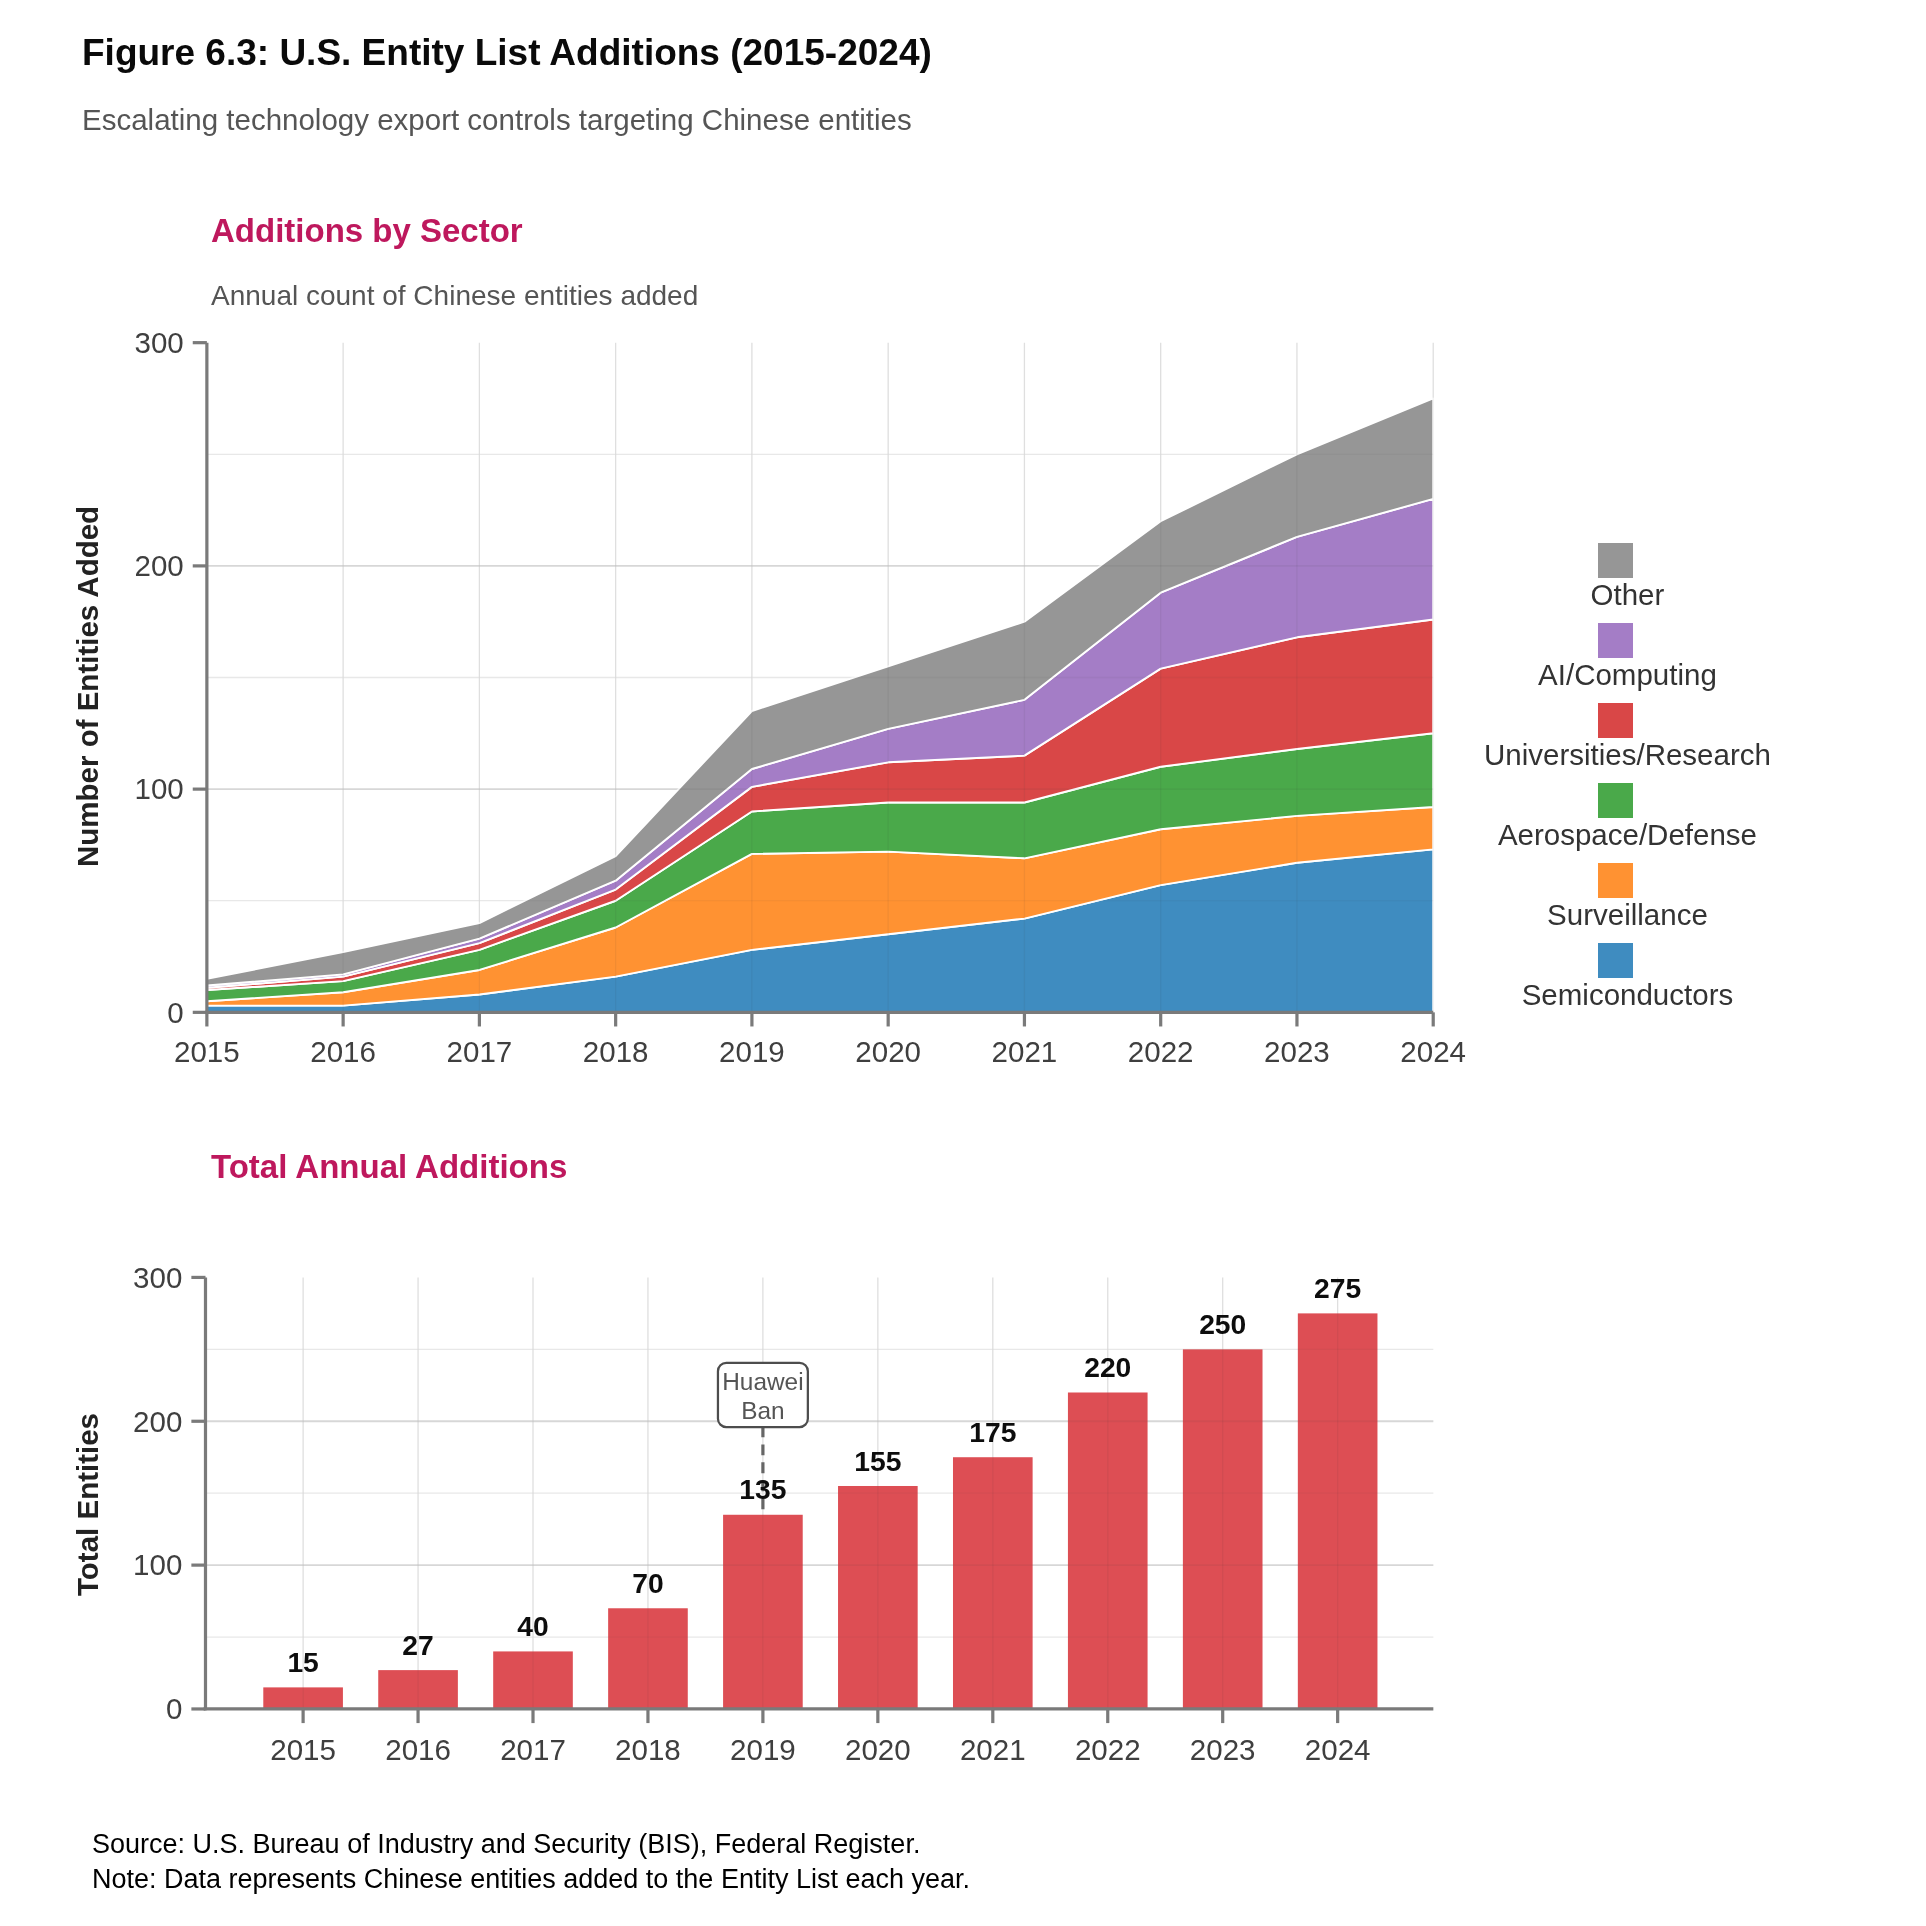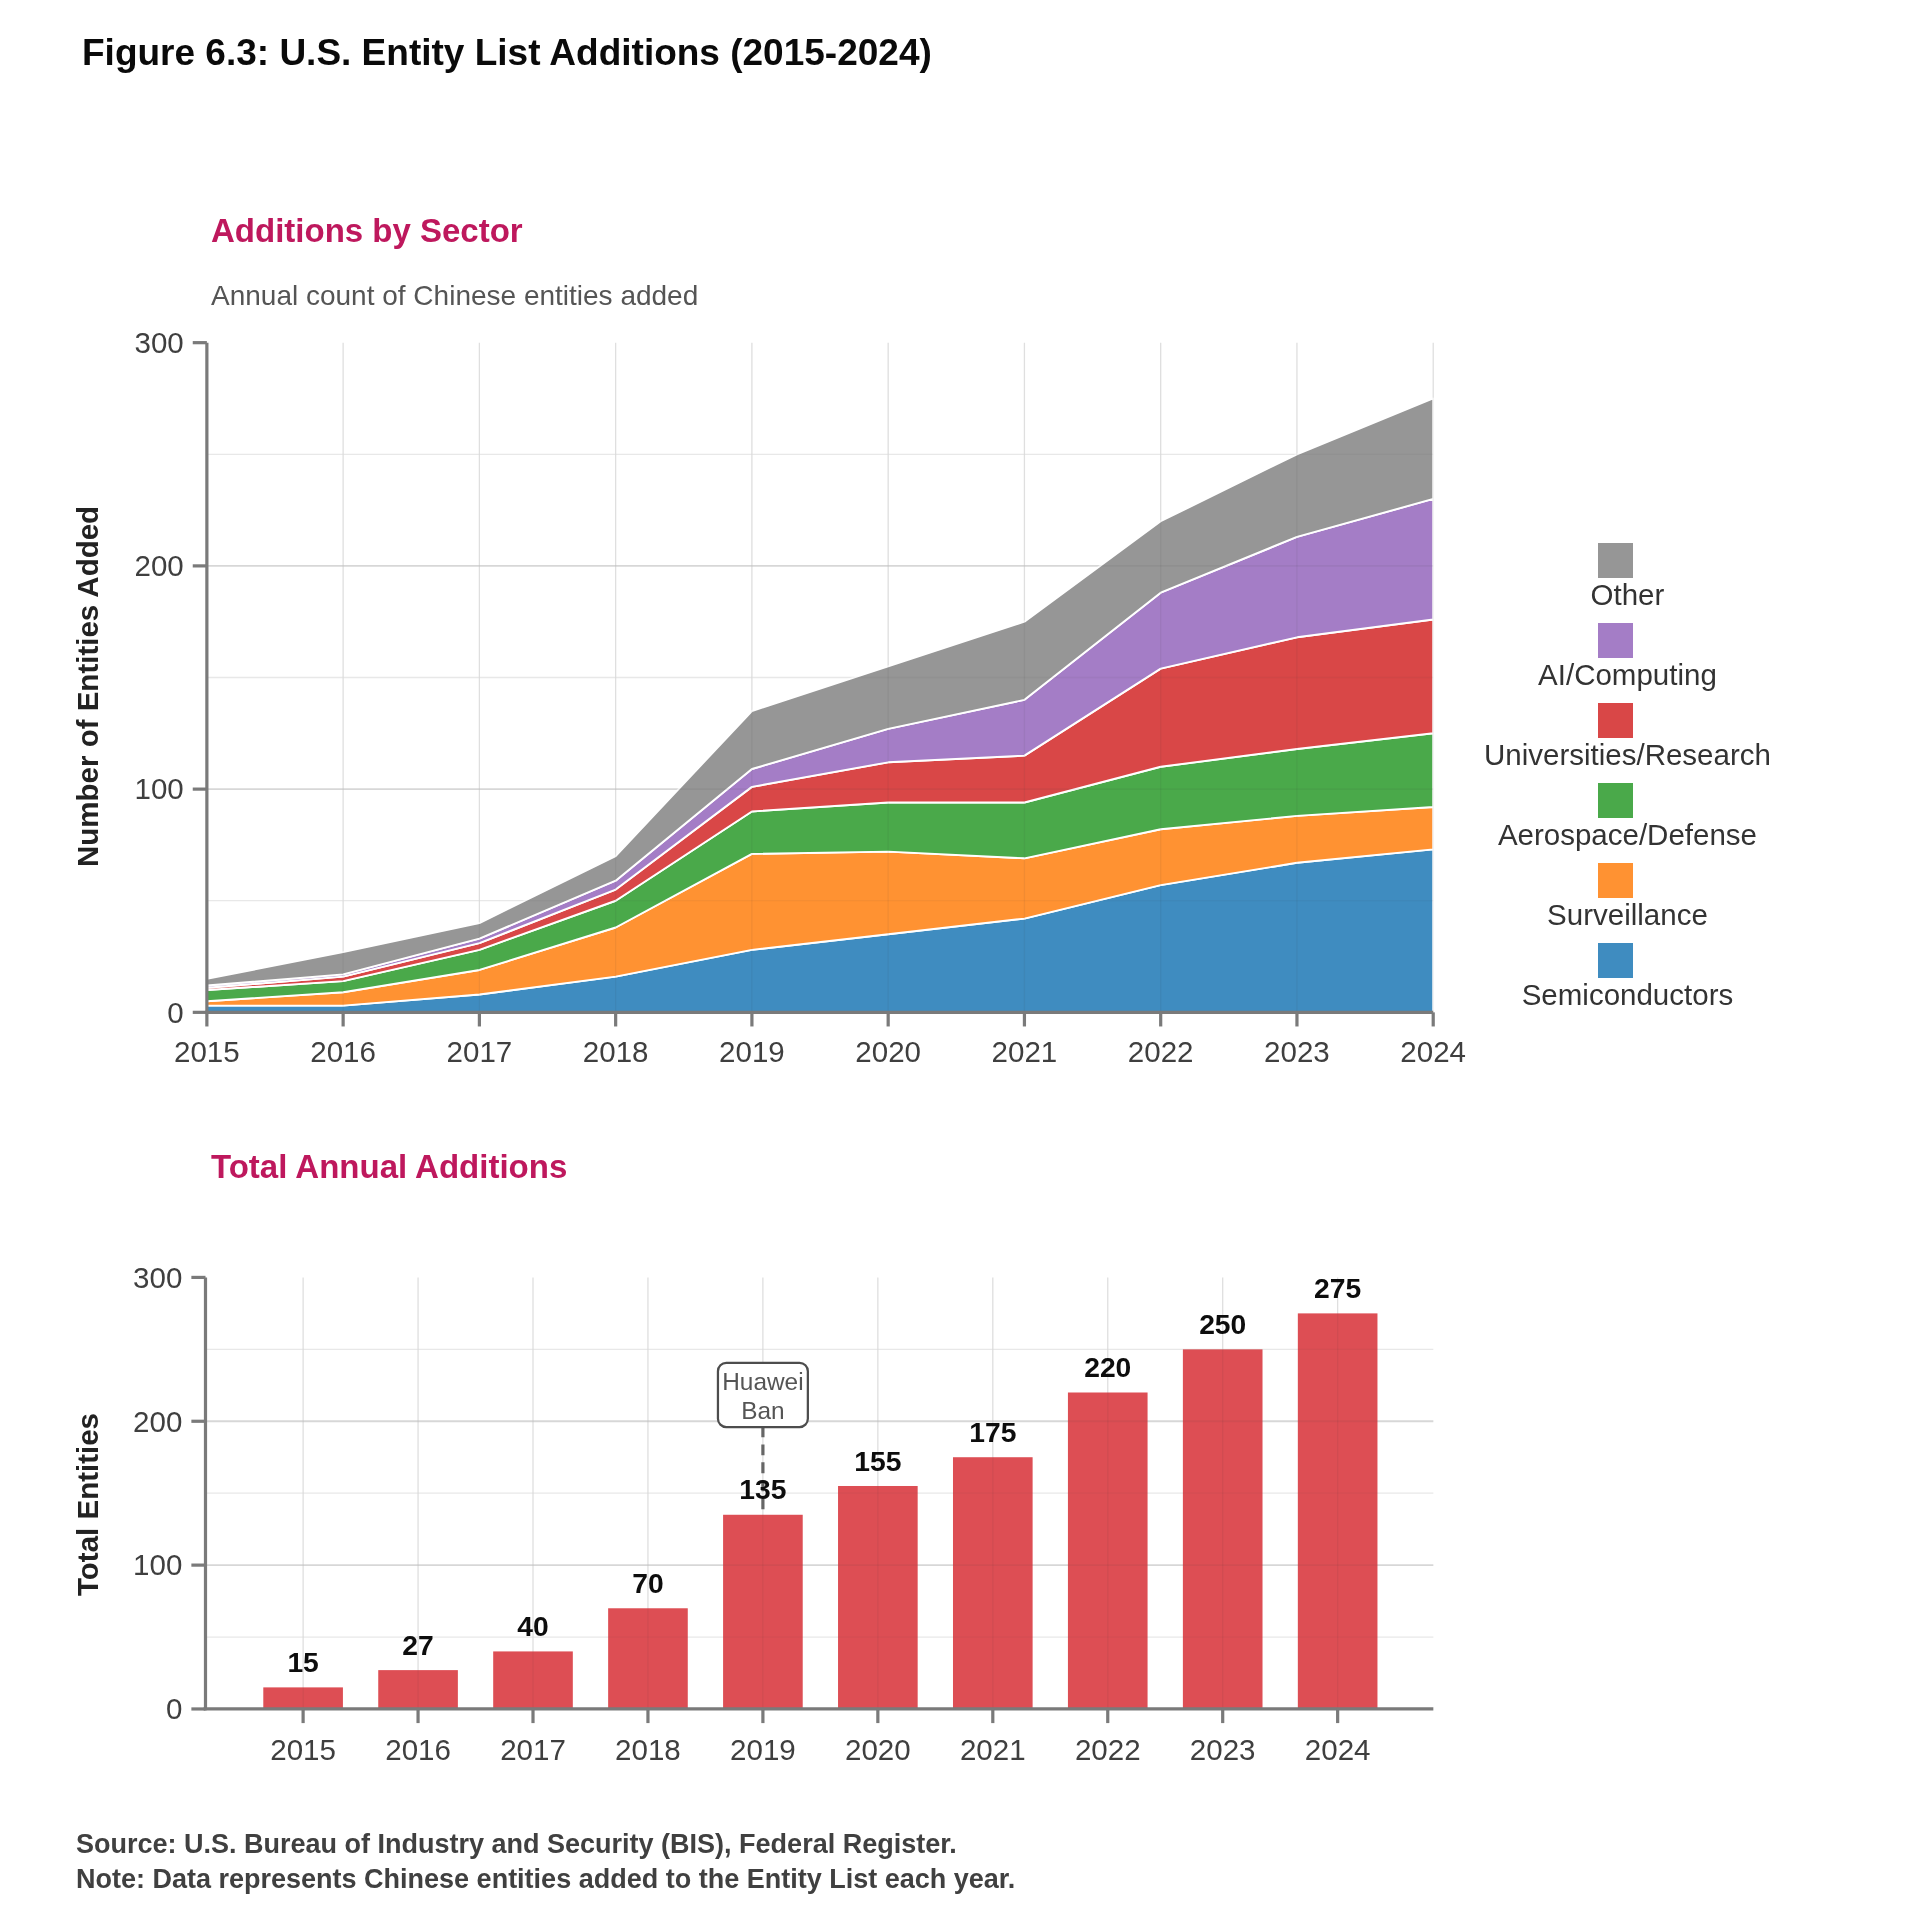--- a/index.html
+++ b/index.html
@@ -22,28 +22,29 @@
   }
   .v1 { left:71px; top:867px; }
   .v2 { left:71px; top:1596px; }
   svg.chart { position:absolute; left:0; }
   #area-svg { top:308px; }
   #bar-svg  { top:1258px; }
   .legend { left:1484px; top:543px; }
   .legend-row { display:flex; align-items:center; margin-bottom:11px;flex-direction:column; }
   .legend-swatch { width:35px; height:35px; margin-right:24.4px; flex:0 0 auto; }
   .legend-label { font-size:29.5px; color:#333333; white-space:nowrap; }
-  .footer { left:76px; top:1827px; font-size:27px; color:#404040; line-height:35px;font-weight:bold; }
+  .footer { left:92px; top:1827px; font-size:27px; color:#000000; line-height:35px; }
 </style>
 </head>
 <body>
 
 <div class="page">
 
   <div class="abs main-title">Figure 6.3: U.S. Entity List Additions (2015-2024)</div>
+  <div class="abs main-subtitle">Escalating technology export controls targeting Chinese entities</div>
 
   <div class="abs chart-title t1">Additions by Sector</div>
   <div class="abs chart-subtitle s1">Annual count of Chinese entities added</div>
   <div class="abs vlabel v1">Number of Entities Added</div>
   <svg id="area-svg" class="chart" width="1477" height="809" viewBox="0 0 2300 1260">
       <g>
         <line x1="534.2222222222222" y1="54" x2="534.2222222222222" y2="1097" stroke="#ececec" stroke-width="2"></line>
         <line x1="746.4444444444445" y1="54" x2="746.4444444444445" y2="1097" stroke="#ececec" stroke-width="2"></line>
         <line x1="958.6666666666666" y1="54" x2="958.6666666666666" y2="1097" stroke="#ececec" stroke-width="2"></line>
         <line x1="1170.888888888889" y1="54" x2="1170.888888888889" y2="1097" stroke="#ececec" stroke-width="2"></line>

